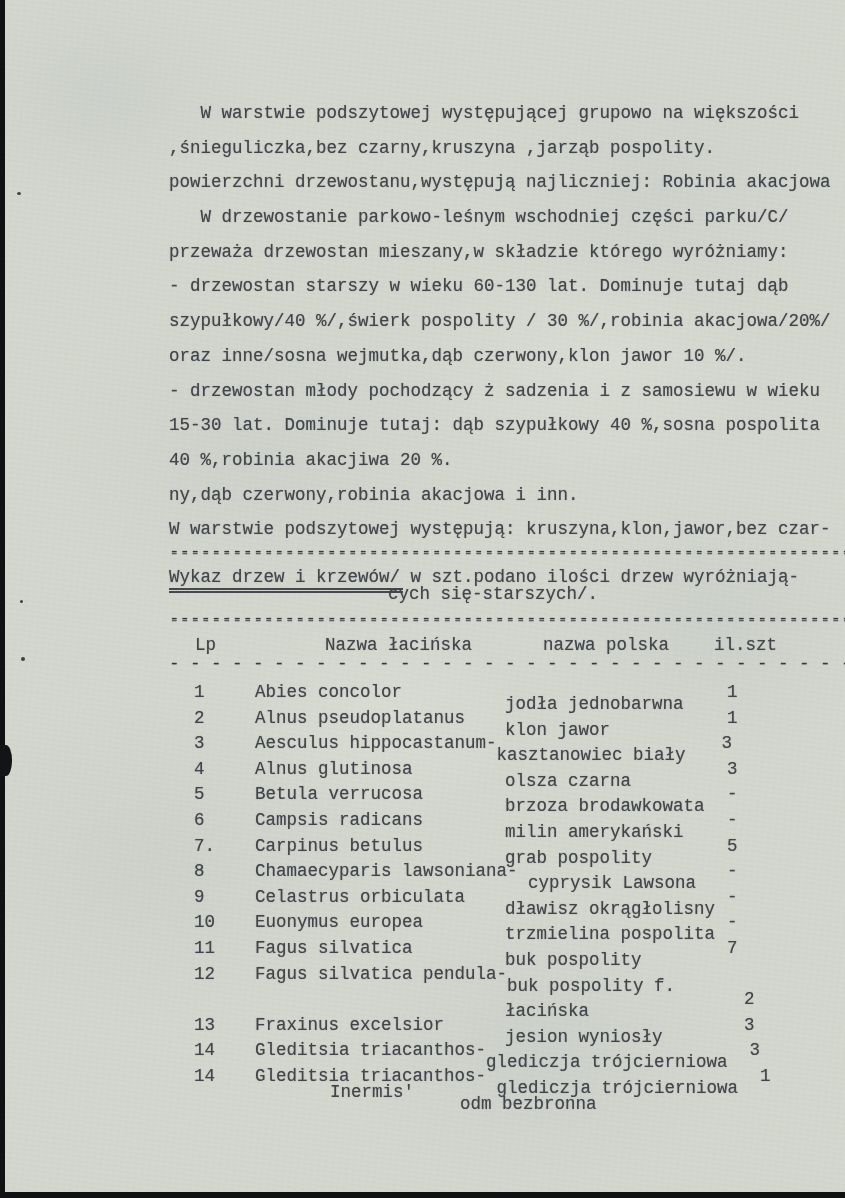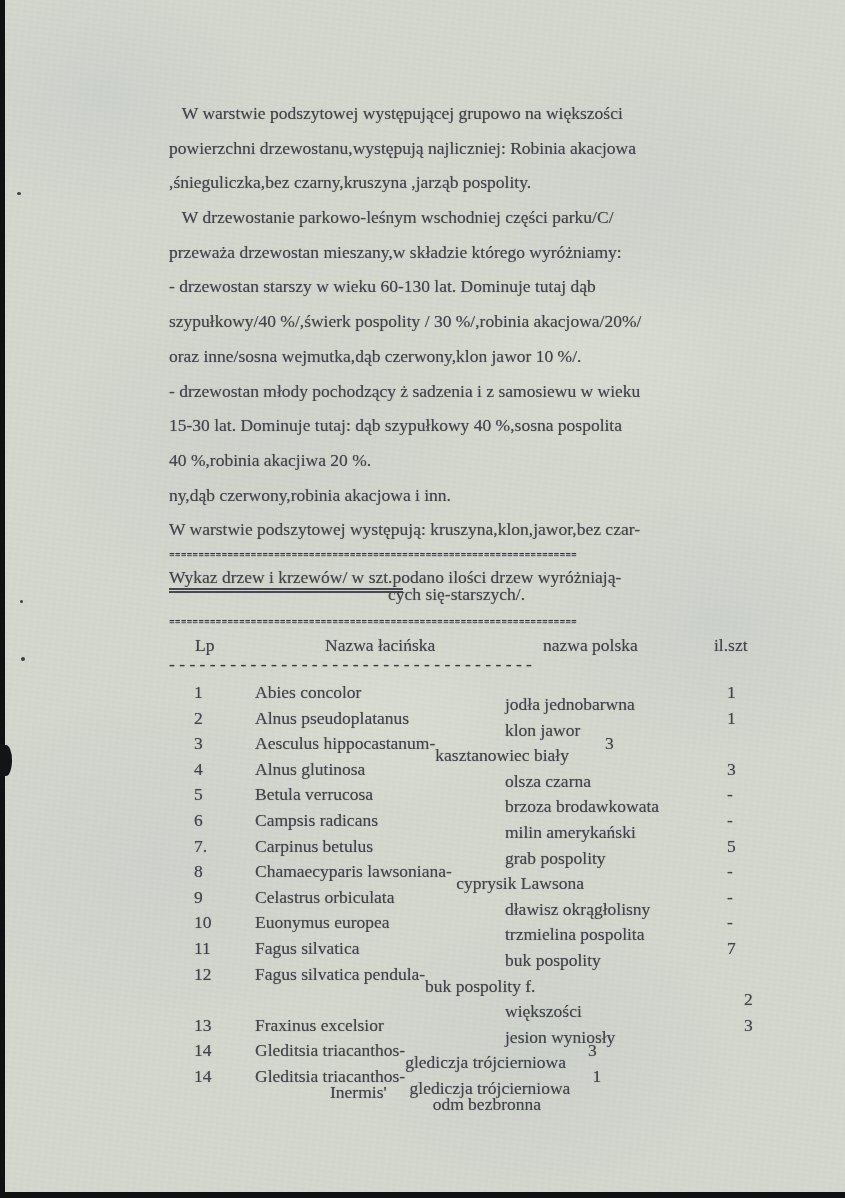--- a/index.html
+++ b/index.html
@@ -2,21 +2,21 @@
 <html><head>
 <meta charset="utf-8">
 <style>
   html,body{margin:0;padding:0;background:#888;}
   .paper{
     position:relative;
     width:845px;height:1198px;
     margin:0 auto;
     background:#d3d6cd;
     overflow:hidden;
-    font-family:Liberation Serif, serif;
+    font-family:Liberation Mono, monospace;
     color:#42454b;
   }
   
   .texture{
     position:absolute;inset:0;pointer-events:none;
     background:
       radial-gradient(220px 160px at 12% 8%, rgba(142,156,176,0.10), transparent 70%),
       radial-gradient(260px 200px at 78% 16%, rgba(142,156,176,0.08), transparent 70%),
       radial-gradient(300px 220px at 30% 38%, rgba(150,160,178,0.09), transparent 70%),
       radial-gradient(240px 190px at 85% 52%, rgba(142,156,176,0.10), transparent 70%),
@@ -77,22 +77,22 @@
   .trow.sub .c-polish{padding-left:46px;}
 </style>
 </head>
 <body>
 
 <div class="paper">
   <div class="texture"></div>
 
   <div class="body-text">
     <div class="tline">   W warstwie podszytowej występującej grupowo na większości</div>
+    <div class="tline">,śnieguliczka,bez czarny,kruszyna ,jarząb pospolity.</div>
     <div class="tline">powierzchni drzewostanu,występują najliczniej: Robinia akacjowa</div>
-    <div class="tline">,śnieguliczka,bez czarny,kruszyna ,jarząb pospolity.</div>
     <div class="tline">   W drzewostanie parkowo-leśnym wschodniej części parku/C/</div>
     <div class="tline">przeważa drzewostan mieszany,w składzie którego wyróżniamy:</div>
     <div class="tline">- drzewostan starszy w wieku 60-130 lat. Dominuje tutaj dąb</div>
     <div class="tline">szypułkowy/40 %/,świerk pospolity / 30 %/,robinia akacjowa/20%/</div>
     <div class="tline">oraz inne/sosna wejmutka,dąb czerwony,klon jawor 10 %/.</div>
     <div class="tline">- drzewostan młody pochodzący ż sadzenia i z samosiewu w wieku</div>
     <div class="tline">15-30 lat. Dominuje tutaj: dąb szypułkowy 40 %,sosna pospolita</div>
     <div class="tline">40 %,robinia akacjiwa 20 %.</div>
     <div class="tline">ny,dąb czerwony,robinia akacjowa i inn.</div>
     <div class="tline">W warstwie podszytowej występują: kruszyna,klon,jawor,bez czar-</div>
@@ -184,21 +184,21 @@
     </div>
     <div class="trow joined">
       <span class="c-lp">12</span>
         <span class="c-latin">Fagus silvatica pendula-</span>
         <span class="c-polish">buk pospolity f.</span>
         <span class="c-qty"></span>
     </div>
     <div class="trow q2">
       <span class="c-lp"></span>
         <span class="c-latin"></span>
-        <span class="c-polish">większości</span>
+        <span class="c-polish">łacińska</span>
         <span class="c-qty">2</span>
     </div>
     <div class="trow q2">
       <span class="c-lp">13</span>
         <span class="c-latin">Fraxinus excelsior</span>
         <span class="c-polish">jesion wyniosły</span>
         <span class="c-qty">3</span>
     </div>
     <div class="trow joined qin-sm">
       <span class="c-lp">14</span>

